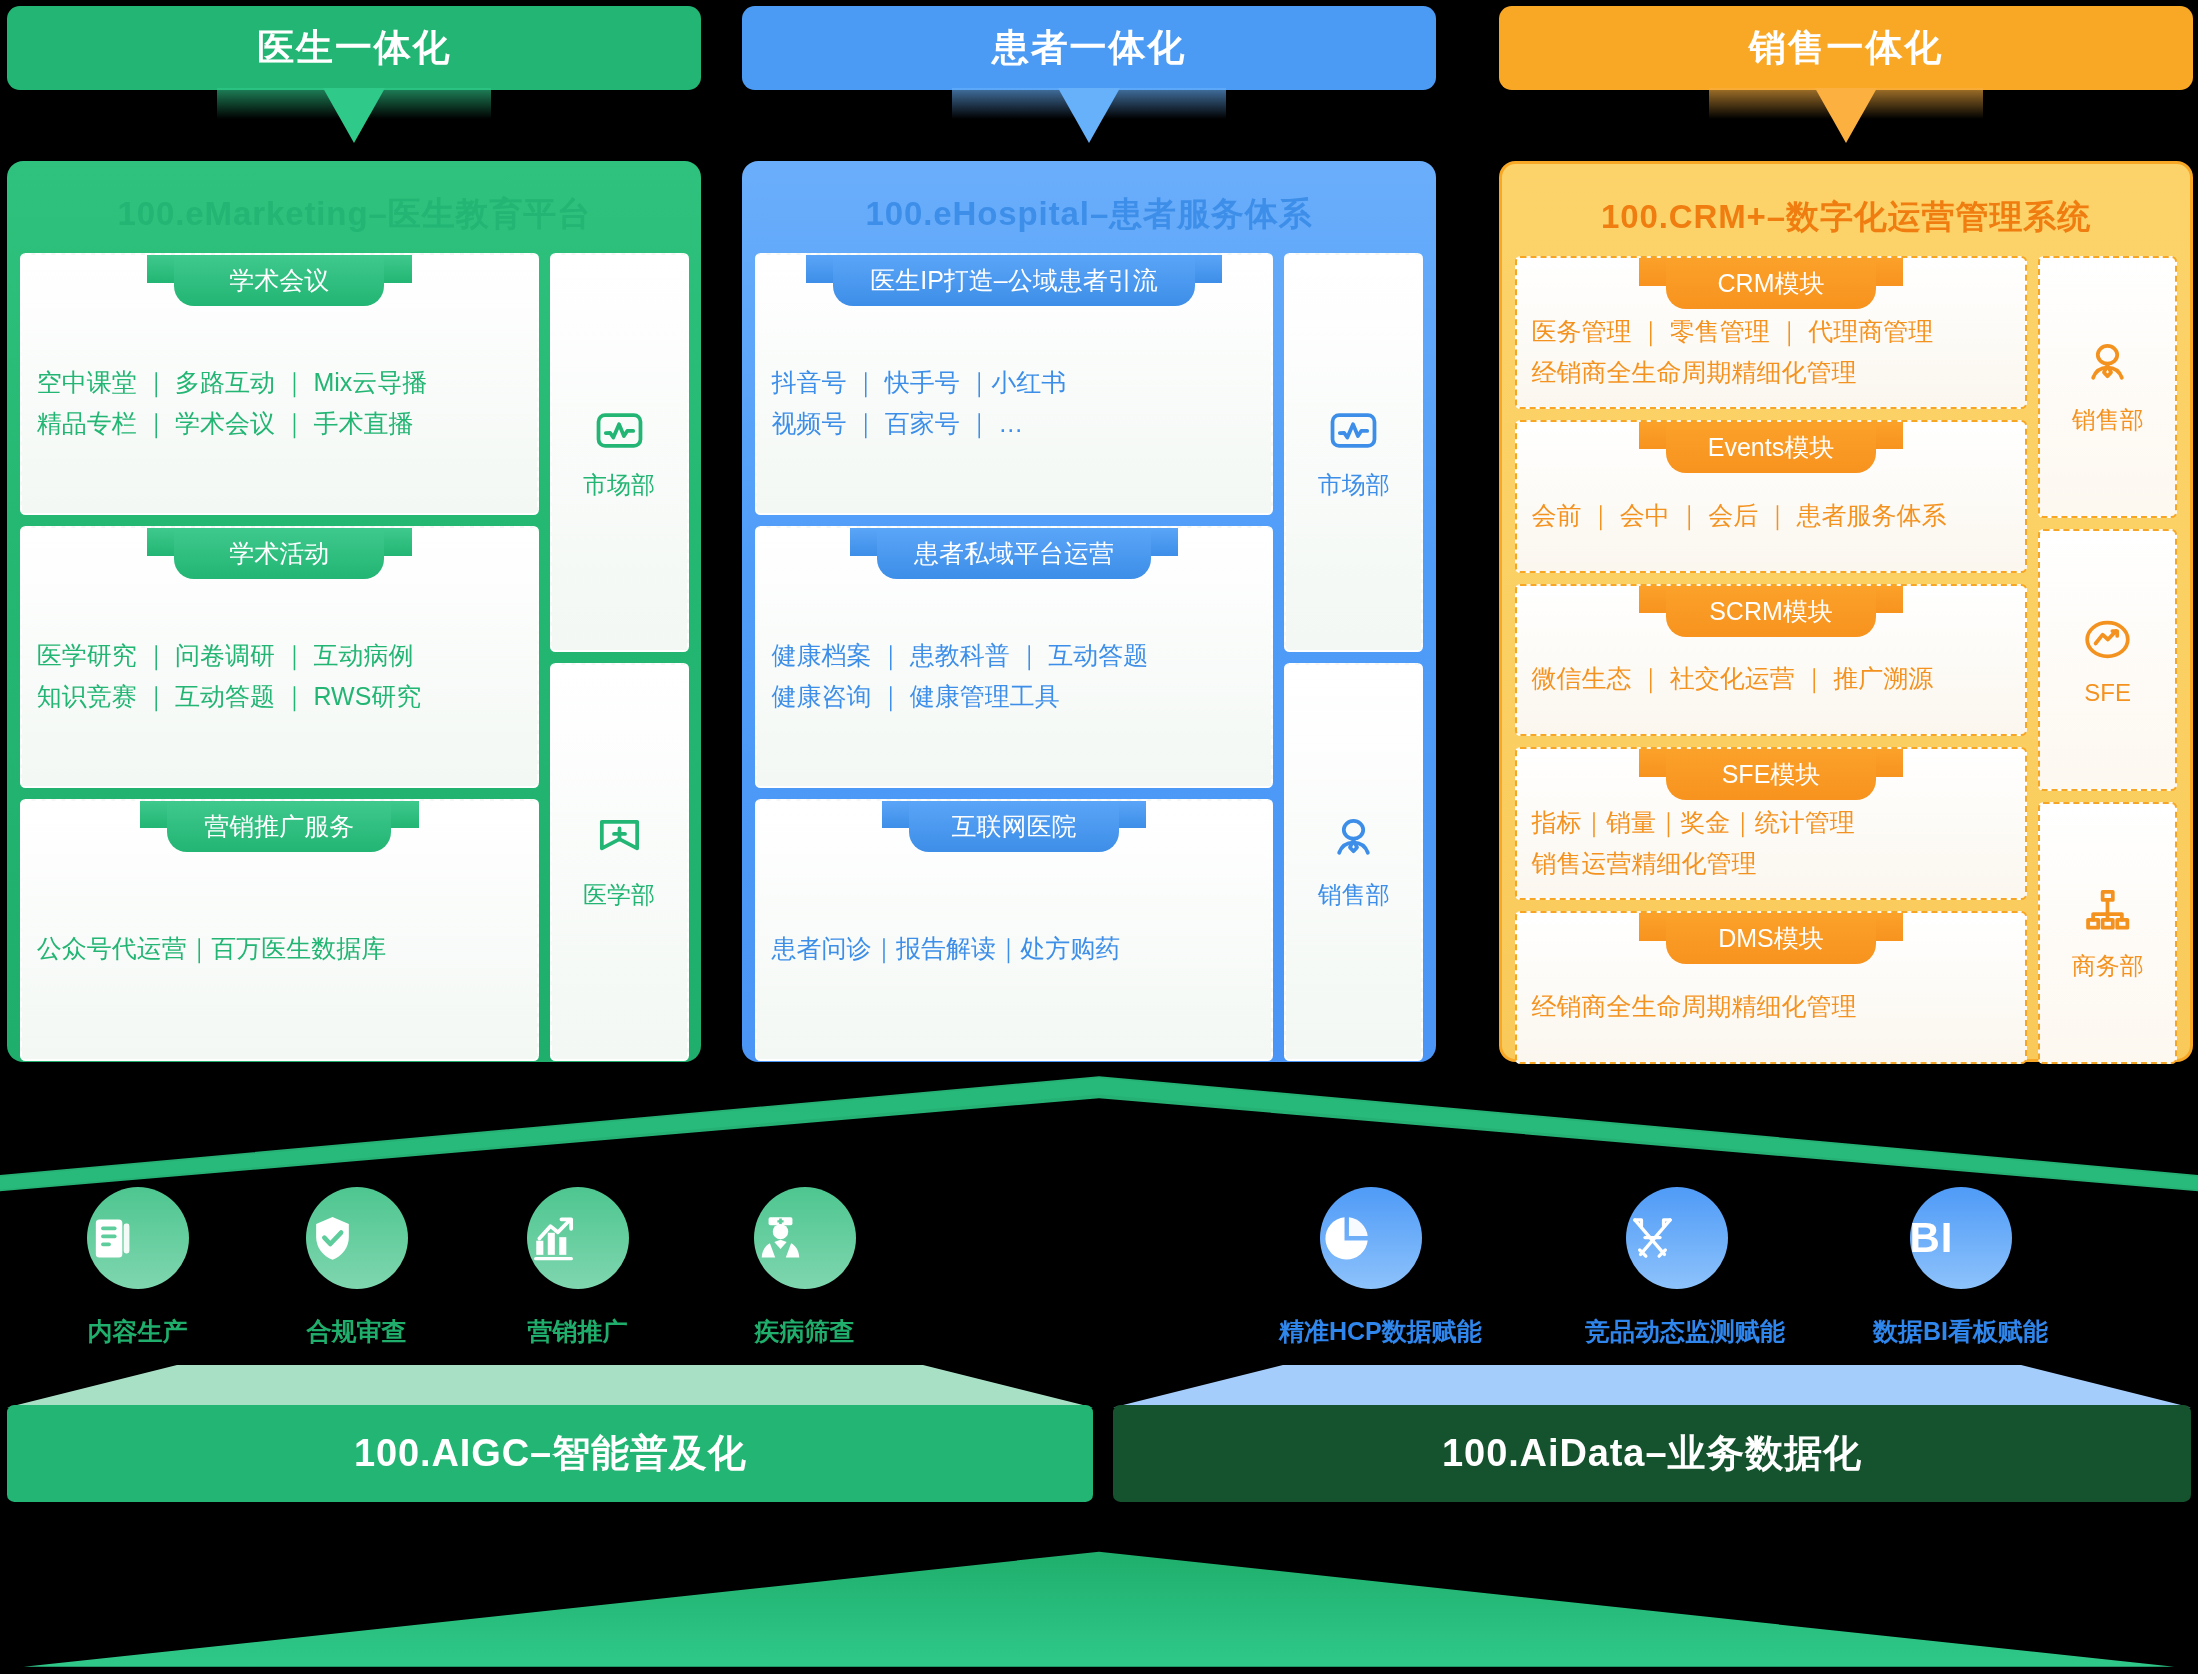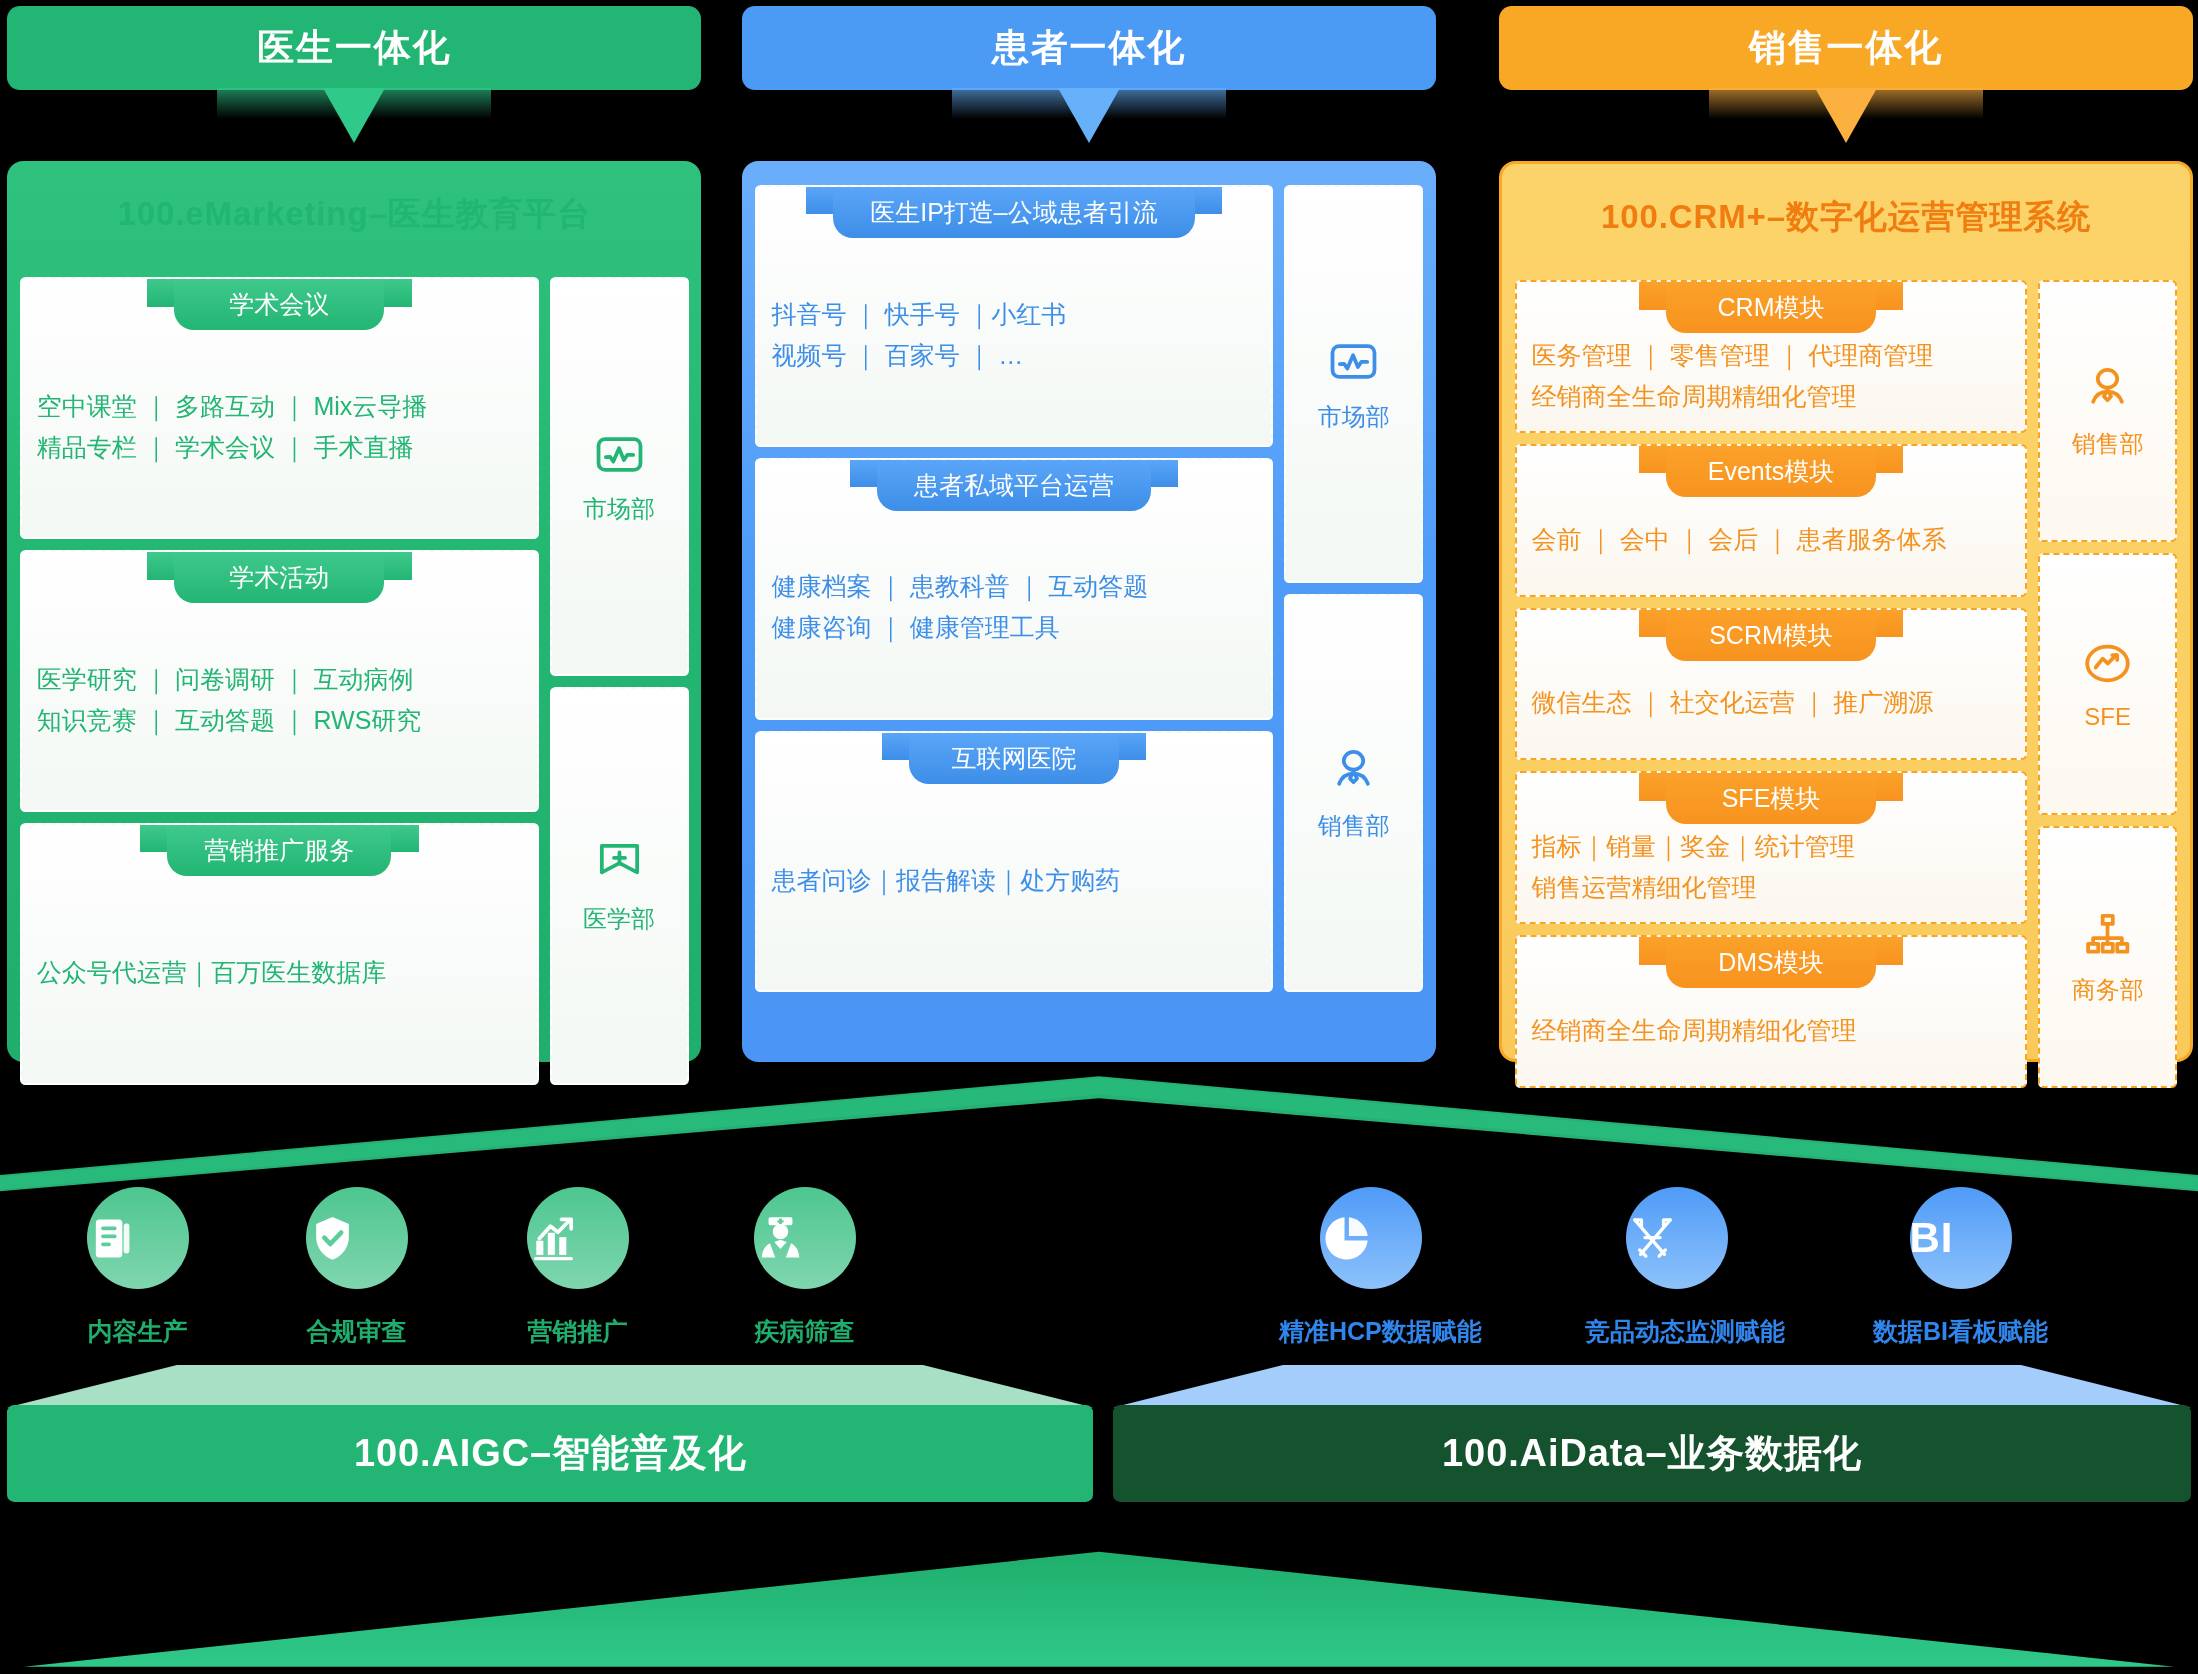--- a/index.html
+++ b/index.html
@@ -36,21 +36,21 @@
   .card-blue   { left:742px;  width:694px; background:linear-gradient(180deg,#6aaefb 0%,#4f9cf8 45%,#4a95f5 100%); }
   .card-orange { left:1499px; width:694px; background:linear-gradient(180deg,#fcd36a 0%,#fbd063 50%,#f9ca5a 100%);
                  border:3.7px solid #f9a826; }
 
   .card-title { width:100%; text-align:center; font-size:33px; font-weight:700;
                 padding-top:31px; padding-bottom:16.4px; letter-spacing:0.9px; }
   .ct-green  { color:#22b573; }
   .ct-blue   { color:#3d8ee8; }
   .ct-orange { color:#f07d10; }
 
-  .card-body { display:flex; gap:11px; padding:0 12.8px 14.6px 12.8px; height:822px;margin-top:24px; }
+  .card-body { display:flex; gap:11px; padding:0 12.8px 14.6px 12.8px; height:822px; }
   .col-main { flex:1 1 auto; display:flex; flex-direction:column; gap:11px; }
   .col-side { width:139px; display:flex; flex-direction:column; gap:11px; }
 
   
   .mod { position:relative; background:linear-gradient(180deg,#ffffff 0%,#f3f8f4 100%);
          border:2.7px dashed #ffffff; border-radius:5.5px; flex:1 1 0;
          display:flex; flex-direction:column; align-items:center; overflow:hidden; }
   .card-orange .mod { border-color:#f6a623; background:linear-gradient(180deg,#ffffff 0%,#fbf7ef 100%); }
 
   .tab { position:relative; min-width:210px; max-width:78%; height:51px;
@@ -184,20 +184,21 @@
               <path d="M12 7v5M9.5 9.5h5"></path>
           </svg>
         </span>
         <span class="dept-label lg">医学部</span>
       </div>
     </div>
   </div>
 </div>
 
 <div class="card card-blue">
+  <div class="card-title ct-blue">100.eHospital–患者服务体系</div>
   <div class="card-body">
     <div class="col-main">
 
       <div class="mod">
         <div class="tab-wrap">
             <div class="tab tab-blue">医生IP打造–公域患者引流</div>
           </div>
         <div class="mod-lines">
           <div class="ln lb">抖音号 ｜ 快手号 ｜小红书</div>
           <div class="ln lb">视频号 ｜ 百家号 ｜ …</div>

